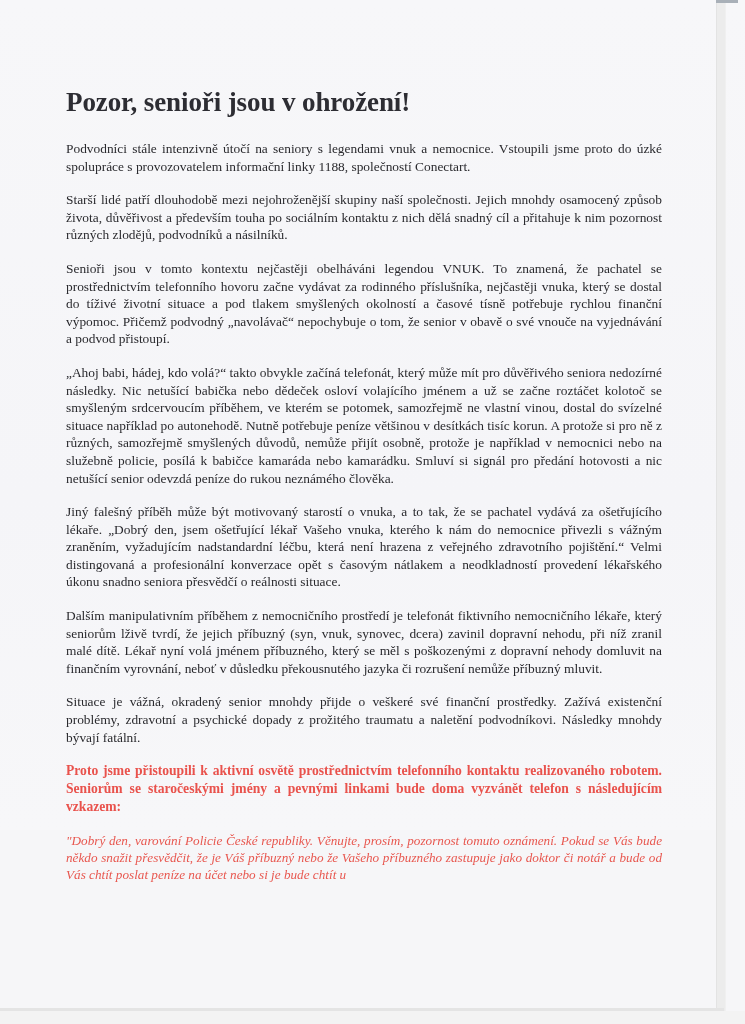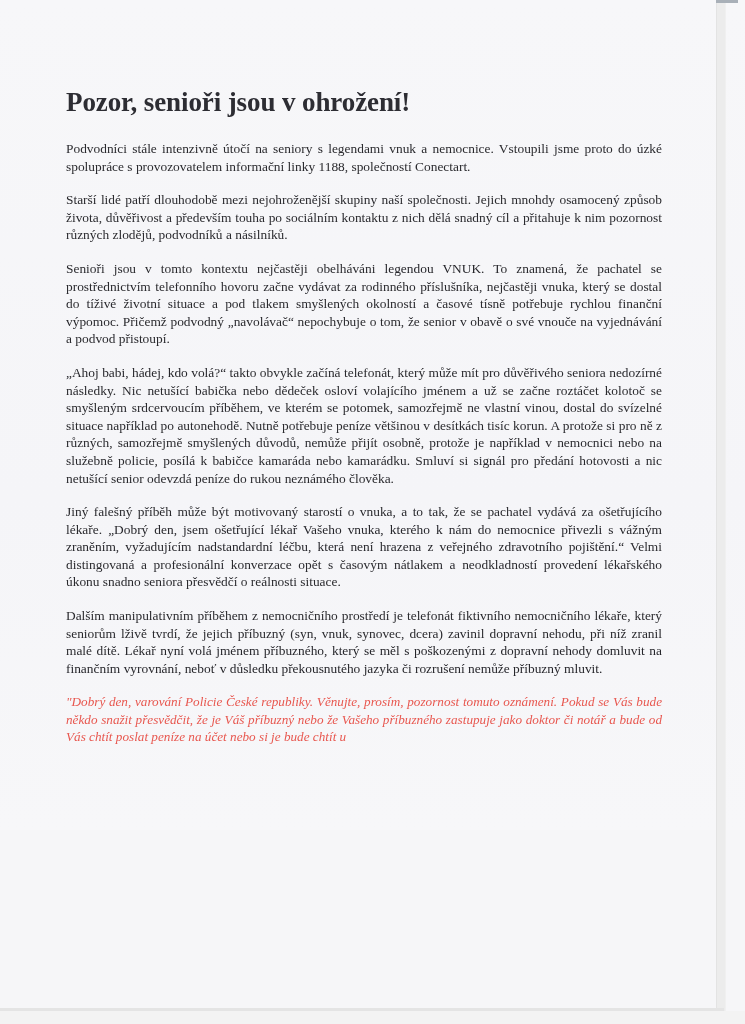--- a/index.html
+++ b/index.html
@@ -108,17 +108,21 @@
     </p>
 
     <p><span>Senioři jsou v tomto kontextu nejčastěji obelháváni </span><b>legendou VNUK</b><span>. To znamená, že pachatel se prostřednictvím telefonního hovoru začne vydávat za rodinného příslušníka, nejčastěji vnuka, který se dostal do tíživé životní situace a pod tlakem smyšlených okolností a časové tísně potřebuje rychlou finanční výpomoc. Přičemž podvodný „navolávač“ nepochybuje o tom, že senior v obavě o své vnouče na vyjednávání a podvod přistoupí.</span></p>
 
     <p><b>„Ahoj babi, hádej, kdo volá?“</b><span> takto obvykle začíná telefonát, který může mít pro důvěřivého seniora nedozírné následky. Nic netušící babička nebo dědeček osloví volajícího jménem a už se začne roztáčet kolotoč se smyšleným srdcervoucím příběhem, ve kterém se potomek, samozřejmě ne vlastní vinou, dostal do svízelné situace například po autonehodě. Nutně potřebuje peníze většinou v desítkách tisíc korun. A protože si pro ně z různých, samozřejmě smyšlených důvodů, nemůže přijít osobně, protože je například v nemocnici nebo na služebně policie, posílá k babičce kamaráda nebo kamarádku. Smluví si signál pro předání hotovosti a nic netušící senior odevzdá peníze do rukou neznámého člověka.</span></p>
 
     <p><span>Jiný falešný příběh může být motivovaný starostí o vnuka, a to tak, že se pachatel vydává za ošetřujícího lékaře. </span><b>„Dobrý den, jsem ošetřující lékař Vašeho vnuka, kterého k nám do nemocnice přivezli s vážným zraněním, vyžadujícím nadstandardní léčbu, která není hrazena z veřejného zdravotního pojištění.“</b><span> Velmi distingovaná a profesionální konverzace opět s časovým nátlakem a neodkladností provedení lékařského úkonu snadno seniora přesvědčí o reálnosti situace.</span></p>
 
     <p><span>Dalším manipulativním příběhem z nemocničního prostředí je telefonát fiktivního nemocničního lékaře, který seniorům lživě tvrdí, že jejich příbuzný (syn, vnuk, synovec, dcera) zavinil dopravní nehodu, při níž zranil malé dítě. Lékař </span><b>nyní volá jménem příbuzného, který se měl s poškozenými z dopravní nehody domluvit na finančním vyrovnání, neboť v důsledku překousnutého jazyka či rozrušení nemůže příbuzný mluvit.</b></p>
 
+    <p>
+      <span>Situace je vážná, okradený senior mnohdy přijde o veškeré své finanční prostředky. Zažívá existenční problémy, zdravotní a psychické dopady z prožitého traumatu a naletění podvodníkovi. Následky mnohdy bývají fatální.</span>
+    </p>
 
+    <p class="red">Proto jsme přistoupili k aktivní osvětě prostřednictvím telefonního kontaktu realizovaného robotem. Seniorům se staročeskými jmény a pevnými linkami bude doma vyzvánět telefon s následujícím vzkazem:</p>
 
     <p class="red-italic">"Dobrý den, varování Policie České republiky. Věnujte, prosím, pozornost tomuto oznámení. Pokud se Vás bude někdo snažit přesvědčit, že je Váš příbuzný nebo že Vašeho příbuzného zastupuje jako doktor či notář a bude od Vás chtít poslat peníze na účet nebo si je bude chtít u</p>
   </div>
 </div>
 
 </body></html>

